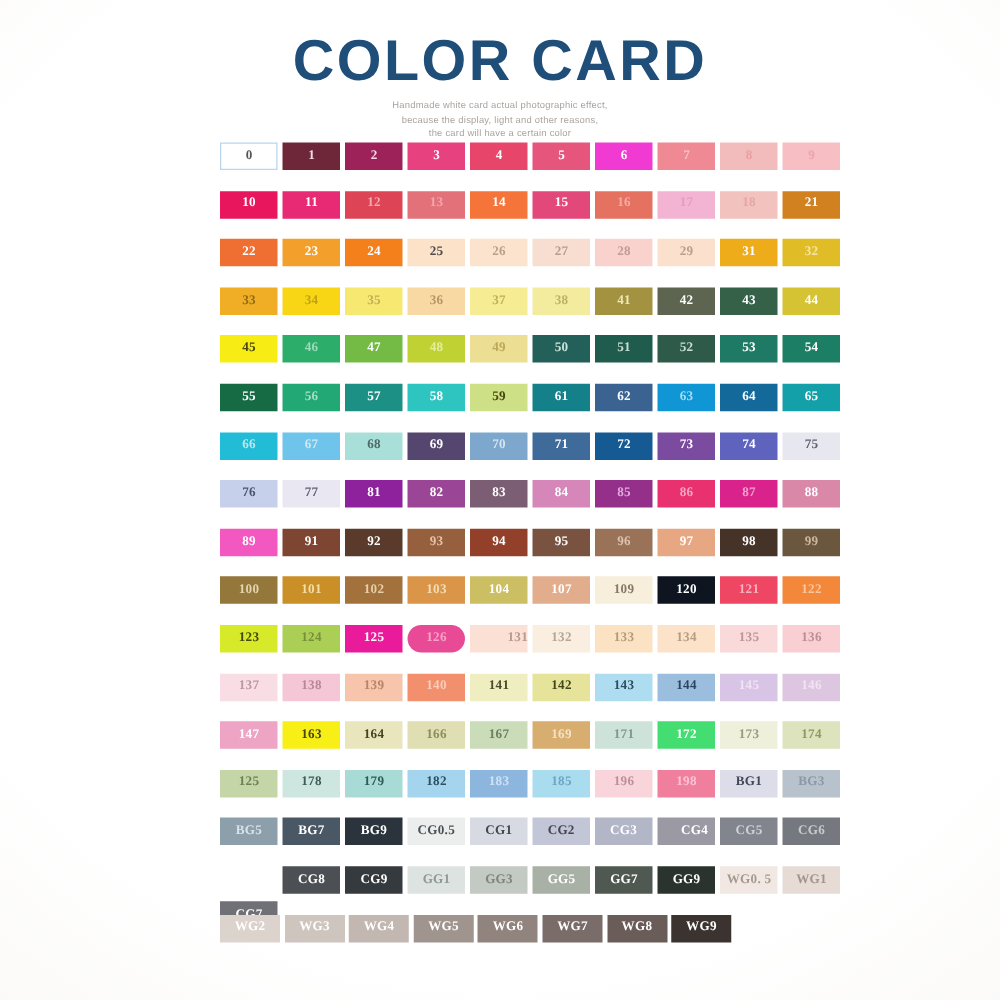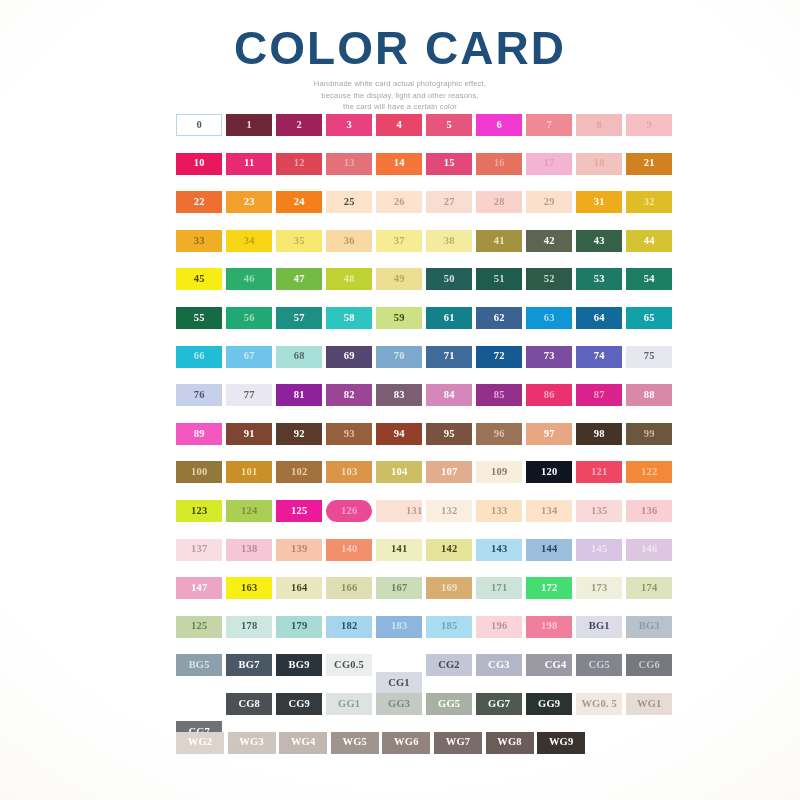--- a/index.html
+++ b/index.html
@@ -554,21 +554,21 @@
         </div>
         <div class="swatch" style="background: rgb(74, 88, 102); color: rgb(255, 255, 255);">
           <span class="swatch-label">BG7</span>
         </div>
         <div class="swatch" style="background: rgb(43, 52, 60); color: rgb(255, 255, 255);">
           <span class="swatch-label">BG9</span>
         </div>
         <div class="swatch" style="background: rgb(236, 238, 238); color: rgb(76, 80, 84);">
           <span class="swatch-label">CG0.5</span>
         </div>
-        <div class="swatch" style="background: rgb(215, 217, 227); color: rgb(69, 71, 79); margin-top: 18px;">
+        <div class="swatch" style="background: rgb(215, 217, 227); color: rgb(69, 71, 79);">
           <span class="swatch-label">CG1</span>
         </div>
         <div class="swatch" style="background: rgb(195, 198, 214); color: rgb(67, 69, 79);">
           <span class="swatch-label">CG2</span>
         </div>
         <div class="swatch" style="background: rgb(178, 182, 198); color: rgb(255, 255, 255);">
           <span class="swatch-label">CG3</span>
         </div>
         <div class="swatch" style="background: rgb(155, 154, 164); color: rgb(255, 255, 255); padding-left: 13px;">
           <span class="swatch-label">CG4</span>

